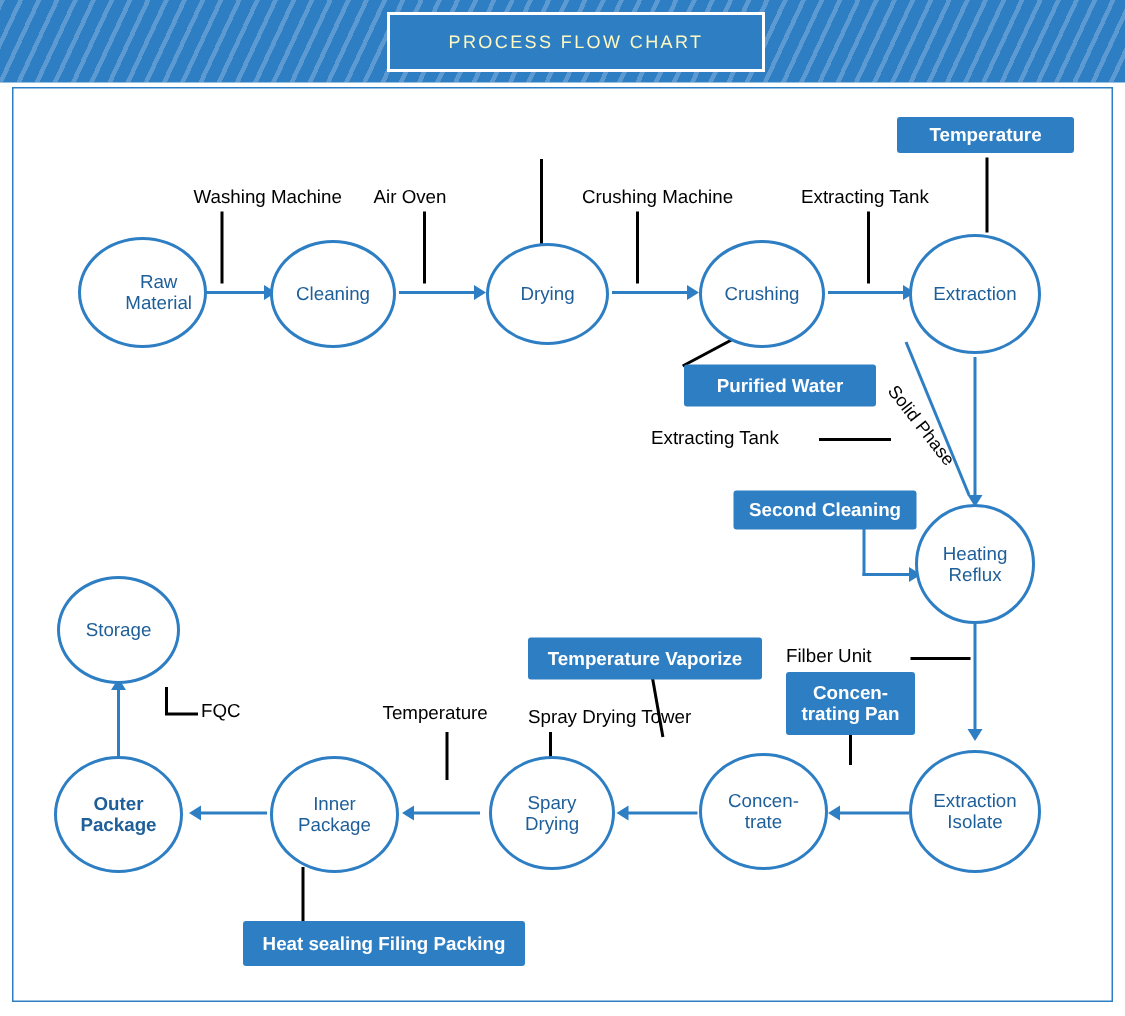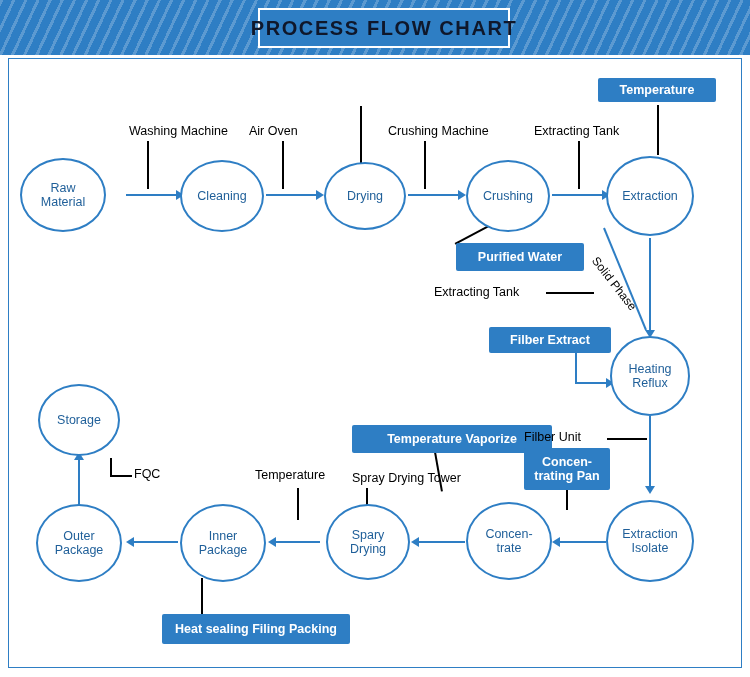--- a/index.html
+++ b/index.html
@@ -24,21 +24,21 @@
         rgba(255,255,255,0.22) 0px, rgba(255,255,255,0.22) 3px,
         rgba(46,126,196,0) 3px, rgba(46,126,196,0) 11px);
   }
   .header-box{
     position:absolute;left:258px;top:8px;width:248px;height:36px;
     border:2px solid #ffffff;
     background:#2e7ec4;
     display:flex;align-items:center;justify-content:center;
   }
   .header-title{
-    color:#0f172a;font-size:20px;font-weight:bold;letter-spacing:1.6px;
+    color:#fef9c3;font-size:12px;font-weight:normal;letter-spacing:1.6px;
     white-space:nowrap;
   }
 
   
   .panel{
     position:absolute;left:8px;top:58px;width:734px;height:610px;
     border:1px solid #2e7ec4;
     background:#ffffff;
     box-sizing:border-box;
   }
@@ -178,21 +178,21 @@
 
   <div class="tickline tick-v" style="left:366px;top:488px;height:20px;"></div>
 
   <div class="tickline tick-v" style="left:297px;top:488px;height:32px;"></div>
 
   <div class="tickline tick-v" style="left:201px;top:578px;height:36px;"></div>
 
   <div class="tickline tick-h" style="left:110px;top:475px;width:22px;"></div>
   <div class="tickline tick-v" style="left:110px;top:458px;height:18px;"></div>
 
-  <div class="node" style="left:20px;top:158px;width:86px;height:74px;">
+  <div class="node" style="left:52px;top:158px;width:86px;height:74px;justify-content:flex-end;">
     <span>
       <span>Raw</span>
       <span>Material</span>
     </span>
   </div>
 
   <div class="node" style="left:180px;top:160px;width:84px;height:72px;">
     <span>Cleaning</span>
   </div>
 
@@ -236,45 +236,45 @@
     </span>
   </div>
 
   <div class="node" style="left:180px;top:504px;width:86px;height:78px;">
     <span>
       <span>Inner</span>
       <span>Package</span>
     </span>
   </div>
 
-  <div class="node" style="left:36px;top:504px;width:86px;height:78px;">
+  <div class="node" style="left:36px;top:504px;width:86px;height:78px;font-weight:bold;">
     <span>
       <span>Outer</span>
       <span>Package</span>
     </span>
   </div>
 
   <div class="node" style="left:38px;top:384px;width:82px;height:72px;">
     <span>Storage</span>
   </div>
 
 
   <div class="tag" style="left:598px;top:78px;width:118px;height:24px;">
     <span>Temperature</span>
   </div>
 
   <div class="tag" style="left:456px;top:243px;width:128px;height:28px;">
     <span>Purified Water</span>
   </div>
 
   <div class="tag" style="left:489px;top:327px;width:122px;height:26px;">
-    <span>Filber Extract</span>
-  </div>
-
-  <div class="tag" style="left:352px;top:425px;width:200px;height:28px;">
+    <span>Second Cleaning</span>
+  </div>
+
+  <div class="tag" style="left:352px;top:425px;width:156px;height:28px;">
     <span>Temperature Vaporize</span>
   </div>
 
   <div class="tag" style="left:524px;top:448px;width:86px;height:42px;flex-direction:column;">
     <span>Concen-</span>
     <span>trating Pan</span>
   </div>
 
   <div class="tag" style="left:162px;top:614px;width:188px;height:30px;">
     <span>Heat sealing Filing Packing</span>

